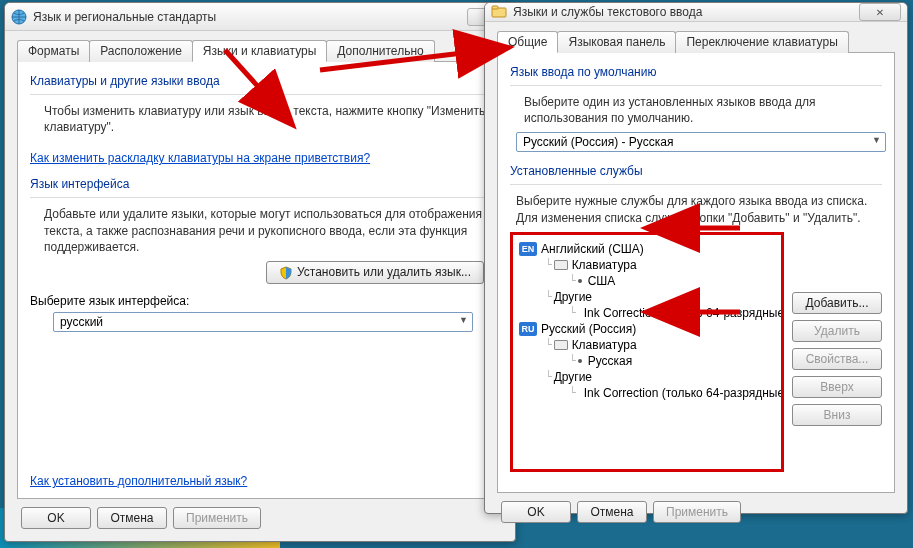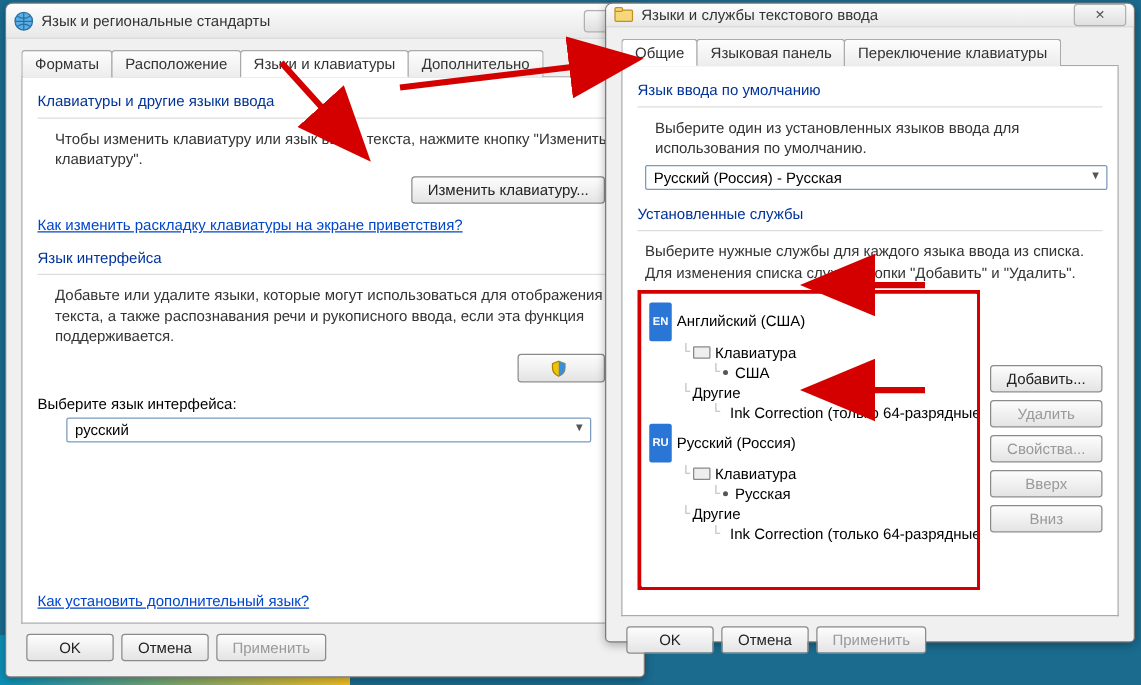--- a/index.html
+++ b/index.html
@@ -104,21 +104,21 @@
     border: 3px solid #d40000;
     padding: 6px;
     background: #fff;
     height: 240px;
     overflow: auto;
   }
   .tree-line { display: flex; align-items: center; padding: 1px 0; white-space: nowrap; }
   .tree-indent-1 { padding-left: 26px; }
   .tree-indent-2 { padding-left: 50px; }
   .lang-badge {
-    display: inline-flex; width: 18px; height: 31px;
+    display: inline-flex; width: 18px; height: 14px;
     align-items: center; justify-content: center;
     font-size: 9px; font-weight: bold;
     color: #fff; border-radius: 2px; margin-right: 4px;
   }
   .lang-en { background: #2976d6; }
   .lang-ru { background: #2976d6; }
   .kb-icon { width: 14px; height: 10px; border: 1px solid #888; background: #eee; display: inline-block; margin-right: 4px; border-radius: 1px; }
   .dot { display: inline-block; width: 4px; height: 4px; background: #555; border-radius: 50%; margin-right: 6px; }
   .branch { color: #bbb; margin-right: 2px; font-family: monospace; font-size: 11px; }
   
@@ -146,38 +146,35 @@
       <div class="tab">Форматы</div>
       <div class="tab">Расположение</div>
       <div class="tab active">Языки и клавиатуры</div>
       <div class="tab">Дополнительно</div>
     </div>
     <div class="tab-panel" style="display:flex; flex-direction:column;">
       <div class="group">
         <div class="group-title">Клавиатуры и другие языки ввода</div>
         <div class="sep"></div>
         <div class="group-body">Чтобы изменить клавиатуру или язык ввода текста, нажмите кнопку "Изменить клавиатуру".</div>
-        <div style="text-align:right; padding-right:6px;">
-          <span class="btn">Изменить клавиатуру...</span>
-        </div>
         <div style="margin-top:10px;">
           <span class="link">Как изменить раскладку клавиатуры на экране приветствия?</span>
         </div>
       </div>
 
       <div class="group">
         <div class="group-title">Язык интерфейса</div>
         <div class="sep"></div>
         <div class="group-body">Добавьте или удалите языки, которые могут использоваться для отображения текста, а также распознавания речи и рукописного ввода, если эта функция поддерживается.</div>
         <div style="text-align:right; padding-right:6px;">
           <span class="btn">
             <svg class="shield-icon" viewBox="0 0 14 14">
                 <path d="M7 1l5 2v3c0 4-2.5 6-5 7-2.5-1-5-3-5-7V3z" fill="#f3c200" stroke="#b08000"></path>
                 <path d="M7 1l5 2v3c0 4-2.5 6-5 7V1z" fill="#3a8fd8"></path>
-              </svg>
+              </svg><span>Установить или удалить язык...</span>
           </span>
         </div>
         <div style="margin-top:10px;">Выберите язык интерфейса:</div>
         <div class="select" style="margin-top:4px; width:420px;">
           <span>русский</span>
         </div>
       </div>
 
       <div style="flex:1;"></div>
       <div><span class="link">Как установить дополнительный язык?</span></div>

